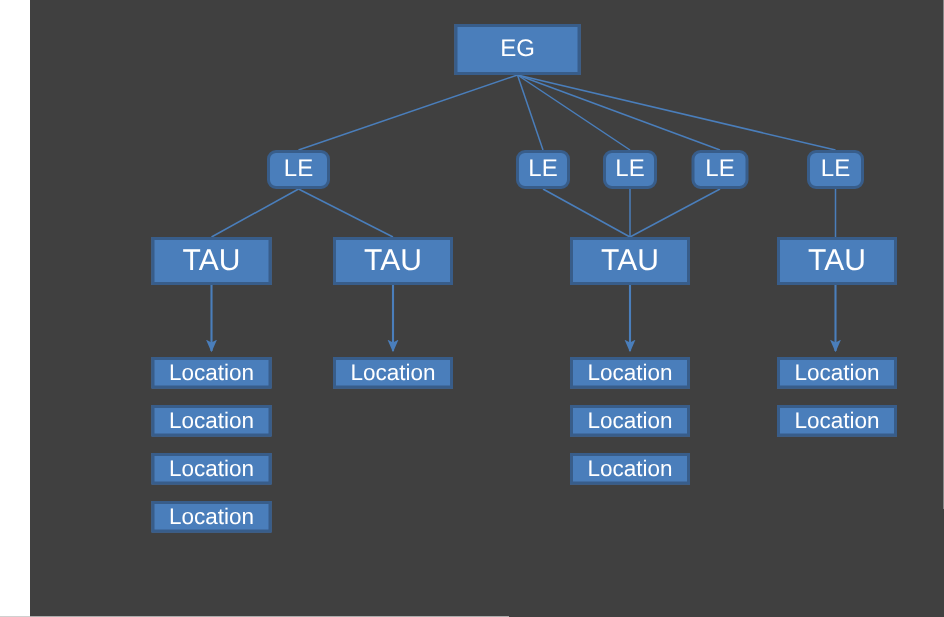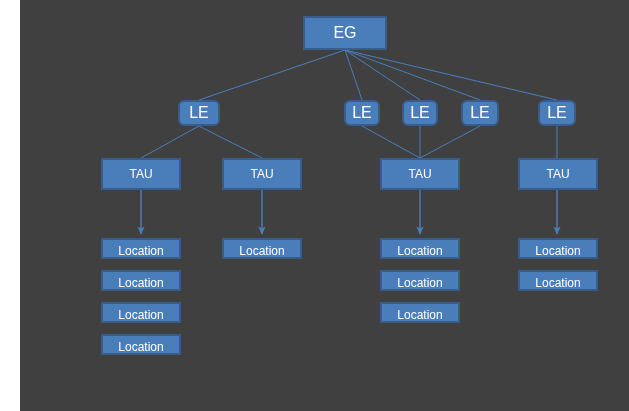--- a/index.html
+++ b/index.html
@@ -44,26 +44,25 @@
     border-width: 2px;
     font-size: 16px;
   }
   .node-le {
     border-radius: 6px;
     border-width: 2px;
     font-size: 16px;
   }
   .node-tau {
     border-width: 2px;
-    font-size: 12px;
+    font-size: 20px;
   }
   .node-location {
     border-width: 2px;
-    font-size: 12px;
-    align-items: flex-end;
+    font-size: 15px;
   }
   .node-label {
     line-height: 1;
     display: block;
   }
 </style>
 </head>
 <body>
 
 <div id="canvas">

